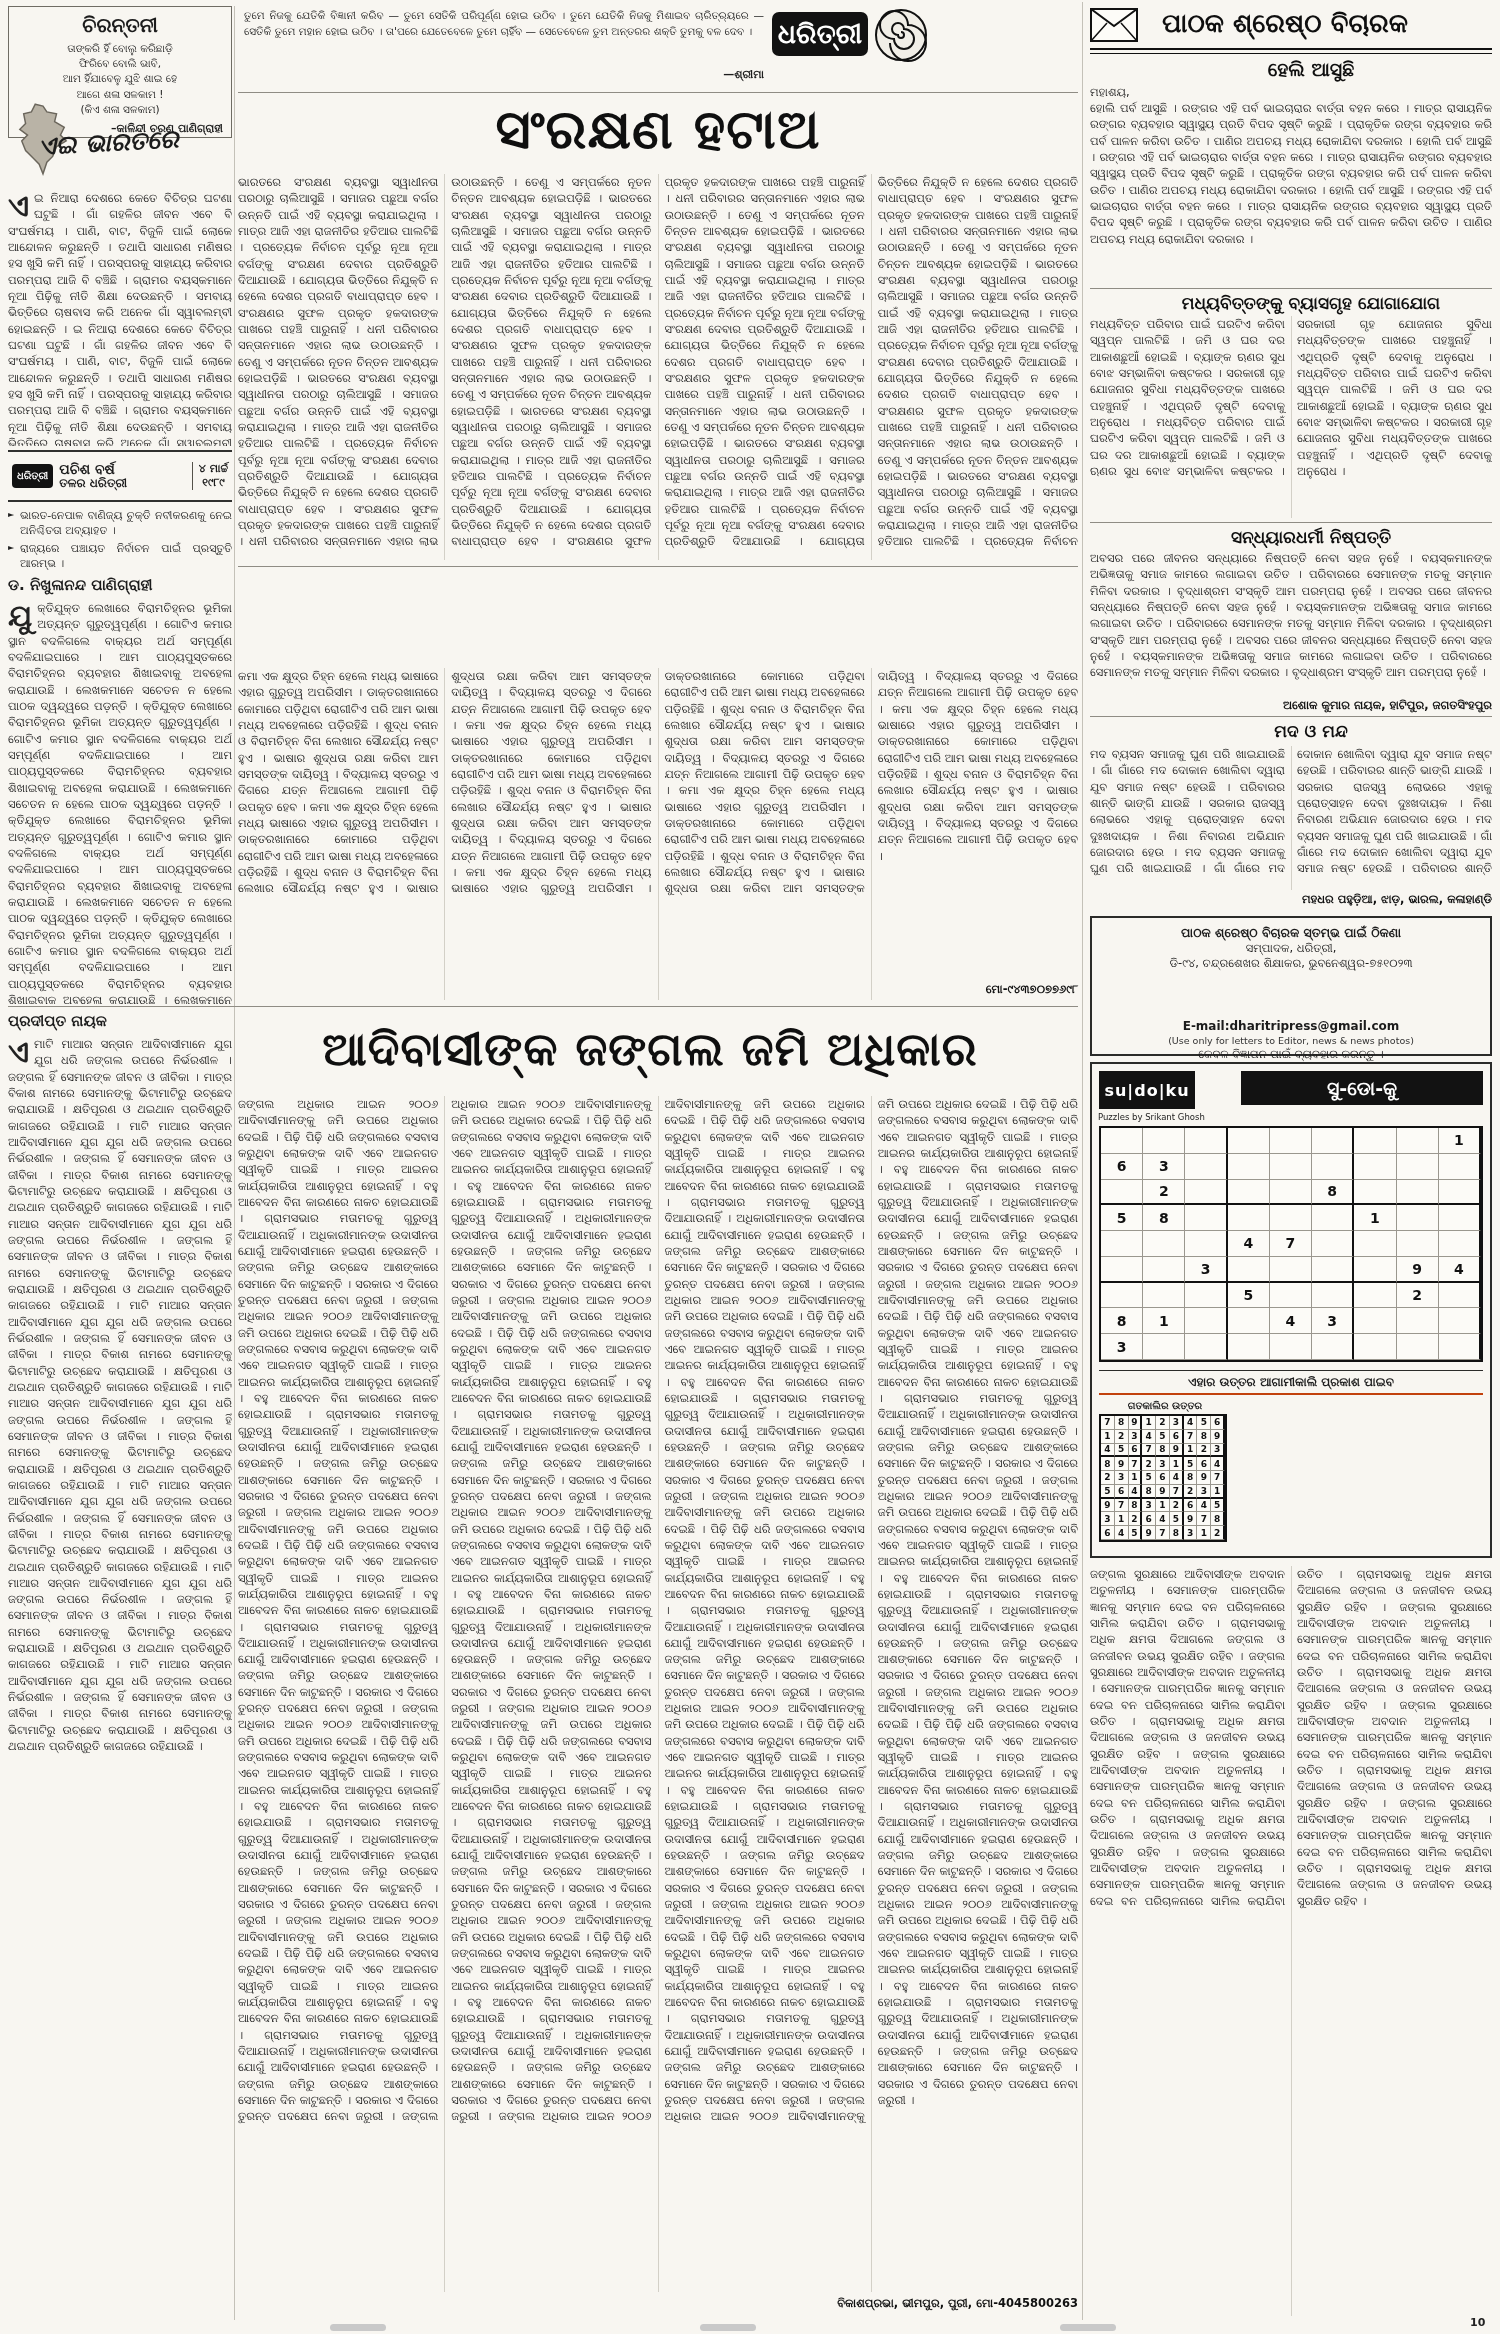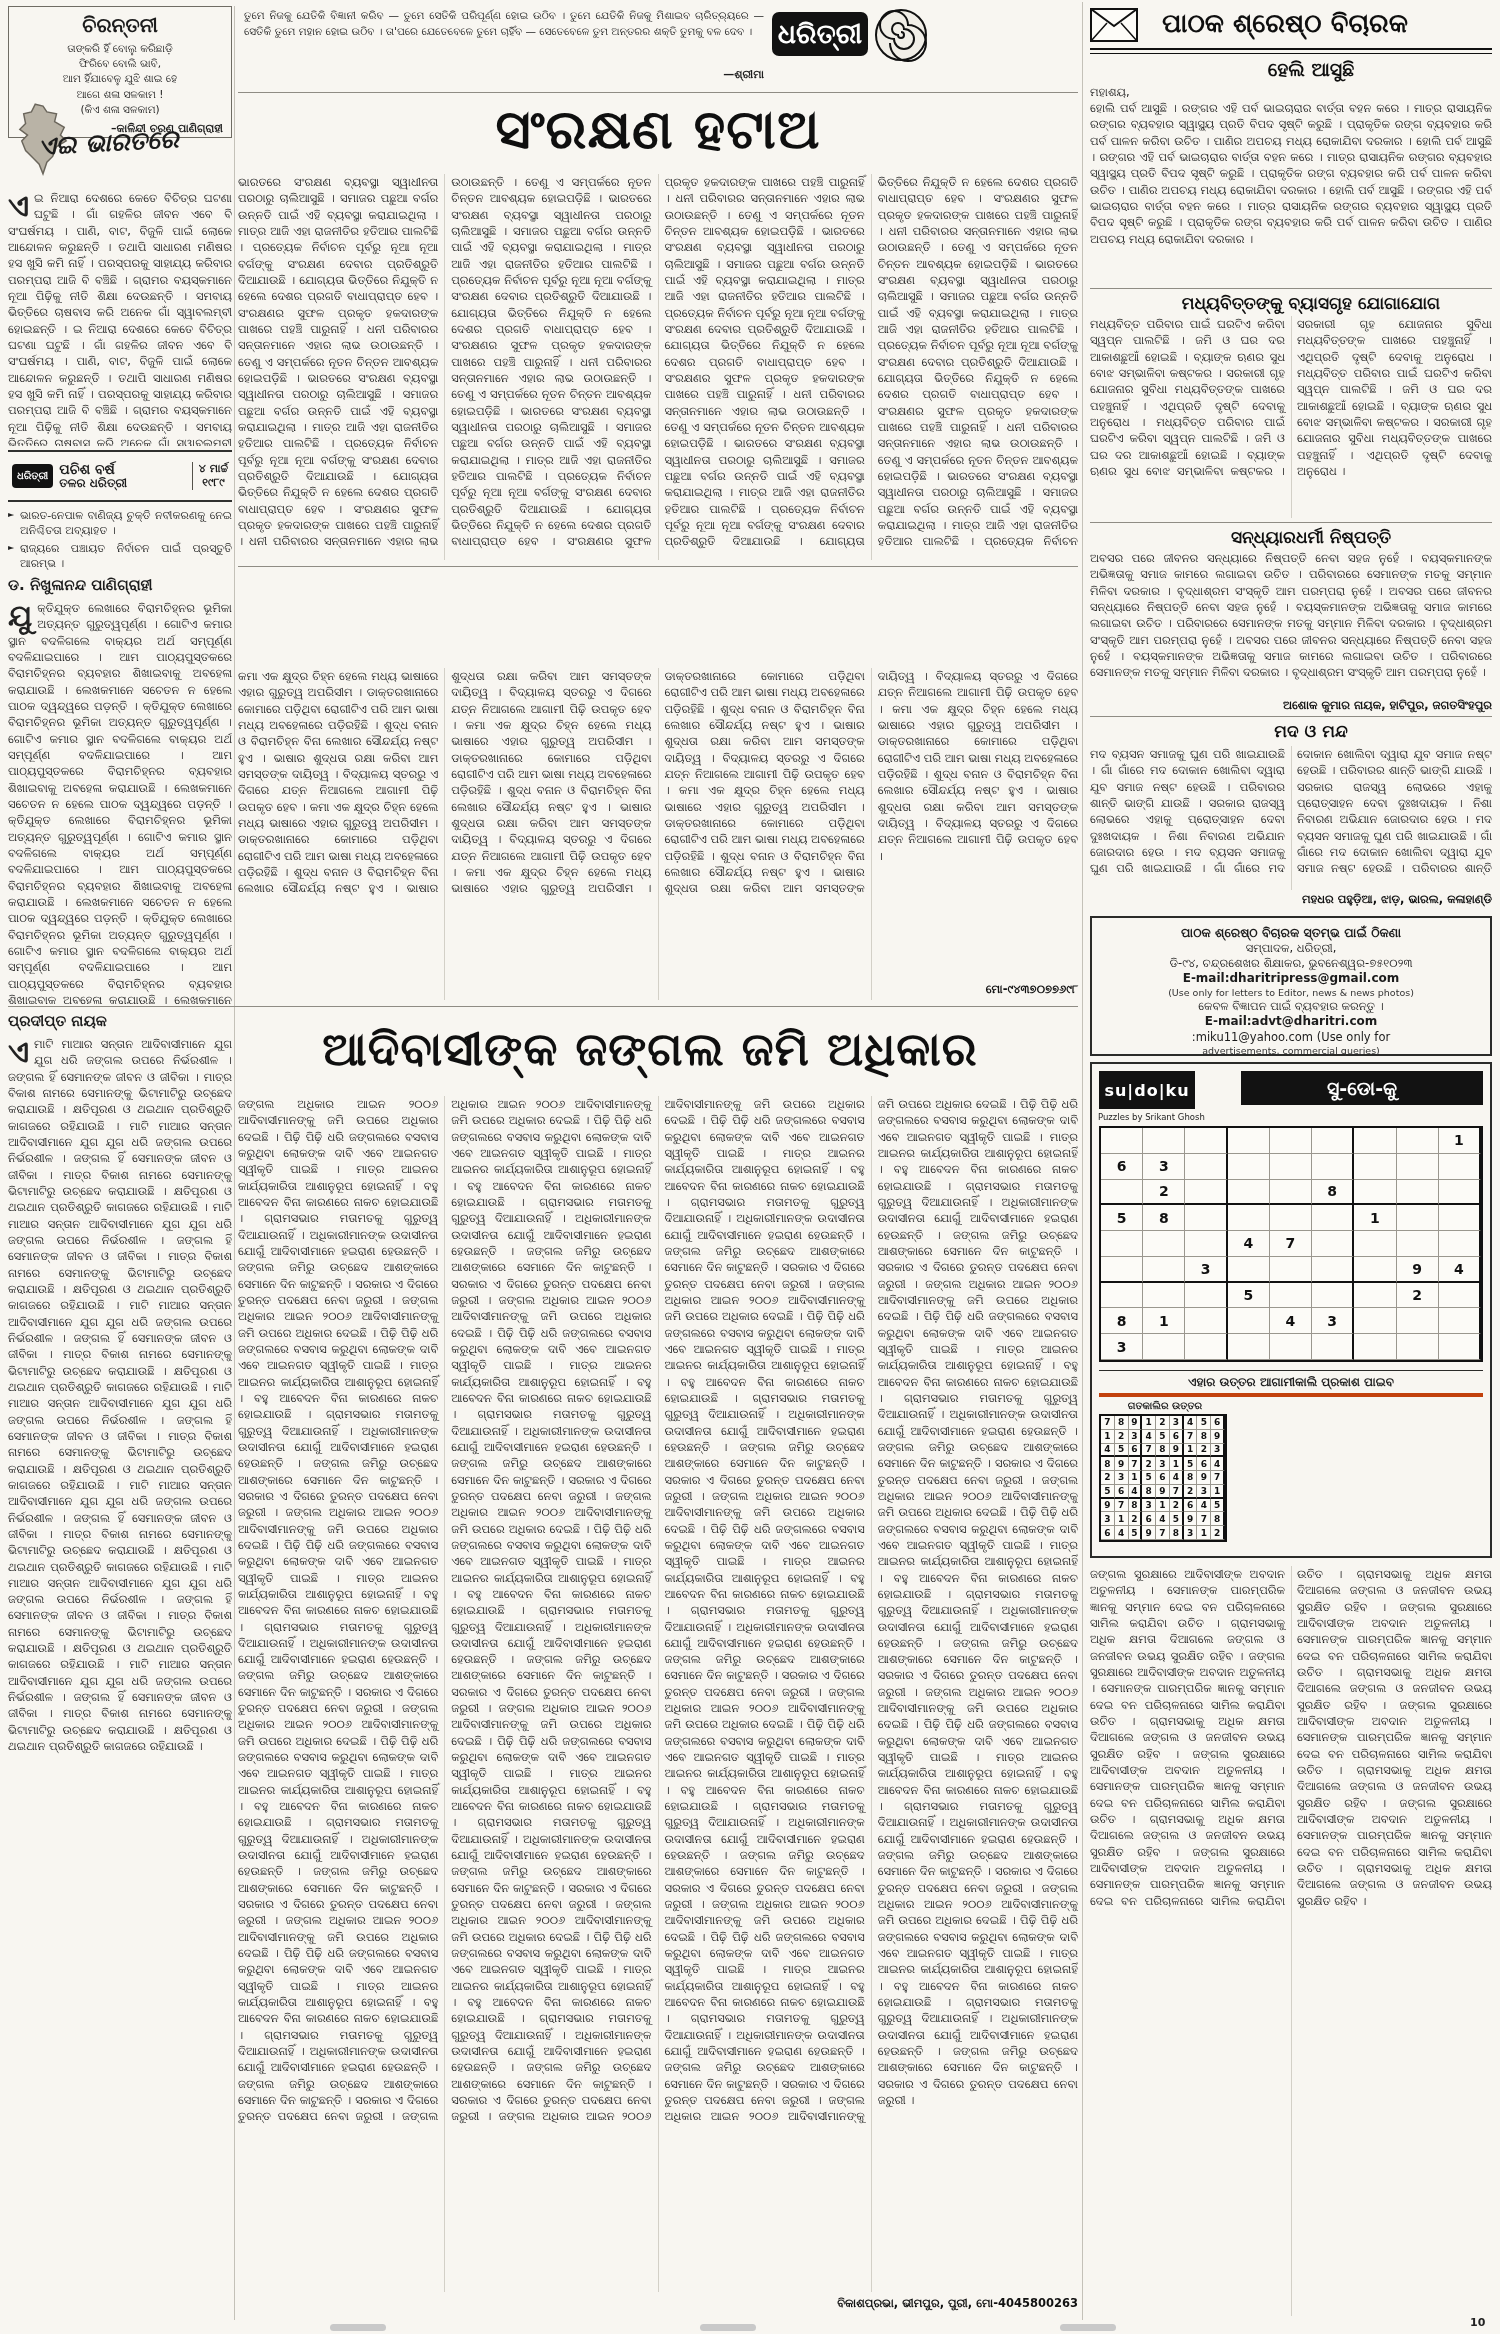--- a/index.html
+++ b/index.html
@@ -35,39 +35,39 @@
   .flash-date{margin-left:auto;border-left:1px solid #55524a;padding-left:6px;text-align:center;}
   .flash-date div{font-size:11px;font-weight:bold;line-height:1.25;}
   .flash-item{font-size:11px;line-height:1.4;text-align:justify;padding-left:12px;position:relative;margin-bottom:2px;}
   .flash-item::before{content:"►";position:absolute;left:0;top:1px;font-size:8px;color:#222;}
   
   .rc-title{font-weight:800;text-align:center;color:#0f0f0f;margin-left:20px;}
   .contact-box{border:2px solid #2b2b29;padding:7px 8px;text-align:center;background:#f8f6f1;}
   .contact-box div{line-height:1.3;}
   .cb-title{font-size:12.5px;font-weight:800;}
   .cb-line{font-size:11.5px;}
-  .cb-email{font-size:12px;font-weight:bold;}
+  .cb-email{font-size:12px;font-weight:bold;margin-top:48px;}
   .cb-note{font-size:9.5px;color:#333;}
   
   .sudoku-box{border:2px solid #2b2b29;background:#f8f6f1;}
   .su-logo{position:absolute;left:7px;top:7px;width:96px;height:38px;background:#121212;color:#fff;
            display:flex;align-items:center;justify-content:center;font-size:16px;font-weight:800;letter-spacing:1px;}
   .su-byline{position:absolute;left:6px;top:48px;width:130px;font-size:8.5px;color:#222;}
   .su-titlebar{position:absolute;right:7px;top:7px;width:242px;height:34px;background:#121212;color:#fff;
            display:flex;align-items:center;justify-content:center;font-size:19px;font-weight:800;}
   .sgrid{display:grid;grid-template-columns:repeat(9,1fr);grid-auto-rows:1fr;border:2px solid #111;background:#fcfbf7;}
   .sgrid .cell{border-right:1px solid #9a978e;border-bottom:1px solid #9a978e;display:flex;align-items:center;justify-content:center;font-weight:bold;color:#111;}
   .sgrid .cell:nth-child(3n){border-right:2px solid #111;}
   .sgrid .cell:nth-child(n+19):nth-child(-n+27){border-bottom:2px solid #111;}
   .sgrid .cell:nth-child(n+46):nth-child(-n+54){border-bottom:2px solid #111;}
   .sgrid.main{position:absolute;left:7px;right:7px;top:62px;height:236px;}
   .sgrid.main .cell{font-size:14px;}
   .sgrid.mini{width:128px;height:128px;}
   .sgrid.mini .cell{font-size:9px;}
-  .su-note{position:absolute;left:7px;right:7px;top:306px;border-top:1px solid #2b2b29;border-bottom:4px solid #c2410c;
+  .su-note{position:absolute;left:7px;right:7px;top:306px;border-top:1px solid #2b2b29;border-bottom:2px solid #c2410c;
            text-align:center;font-size:12px;font-weight:bold;padding:4px 0;}
   .su-bottom{position:absolute;left:7px;right:7px;top:336px;bottom:7px;display:flex;gap:8px;}
   .su-howto{flex:1;font-size:10.5px;line-height:1.45;text-align:justify;overflow:hidden;}
   .su-right{width:132px;}
   .su-ylab{font-size:10px;font-weight:bold;text-align:center;margin-bottom:2px;}
   .edge-artifact{position:absolute;height:7px;width:56px;background:#c9c9c9;border-radius:4px;}
   .pageno{font-size:11px;font-weight:bold;color:#222;}
 </style>
 </head>
 <body>

